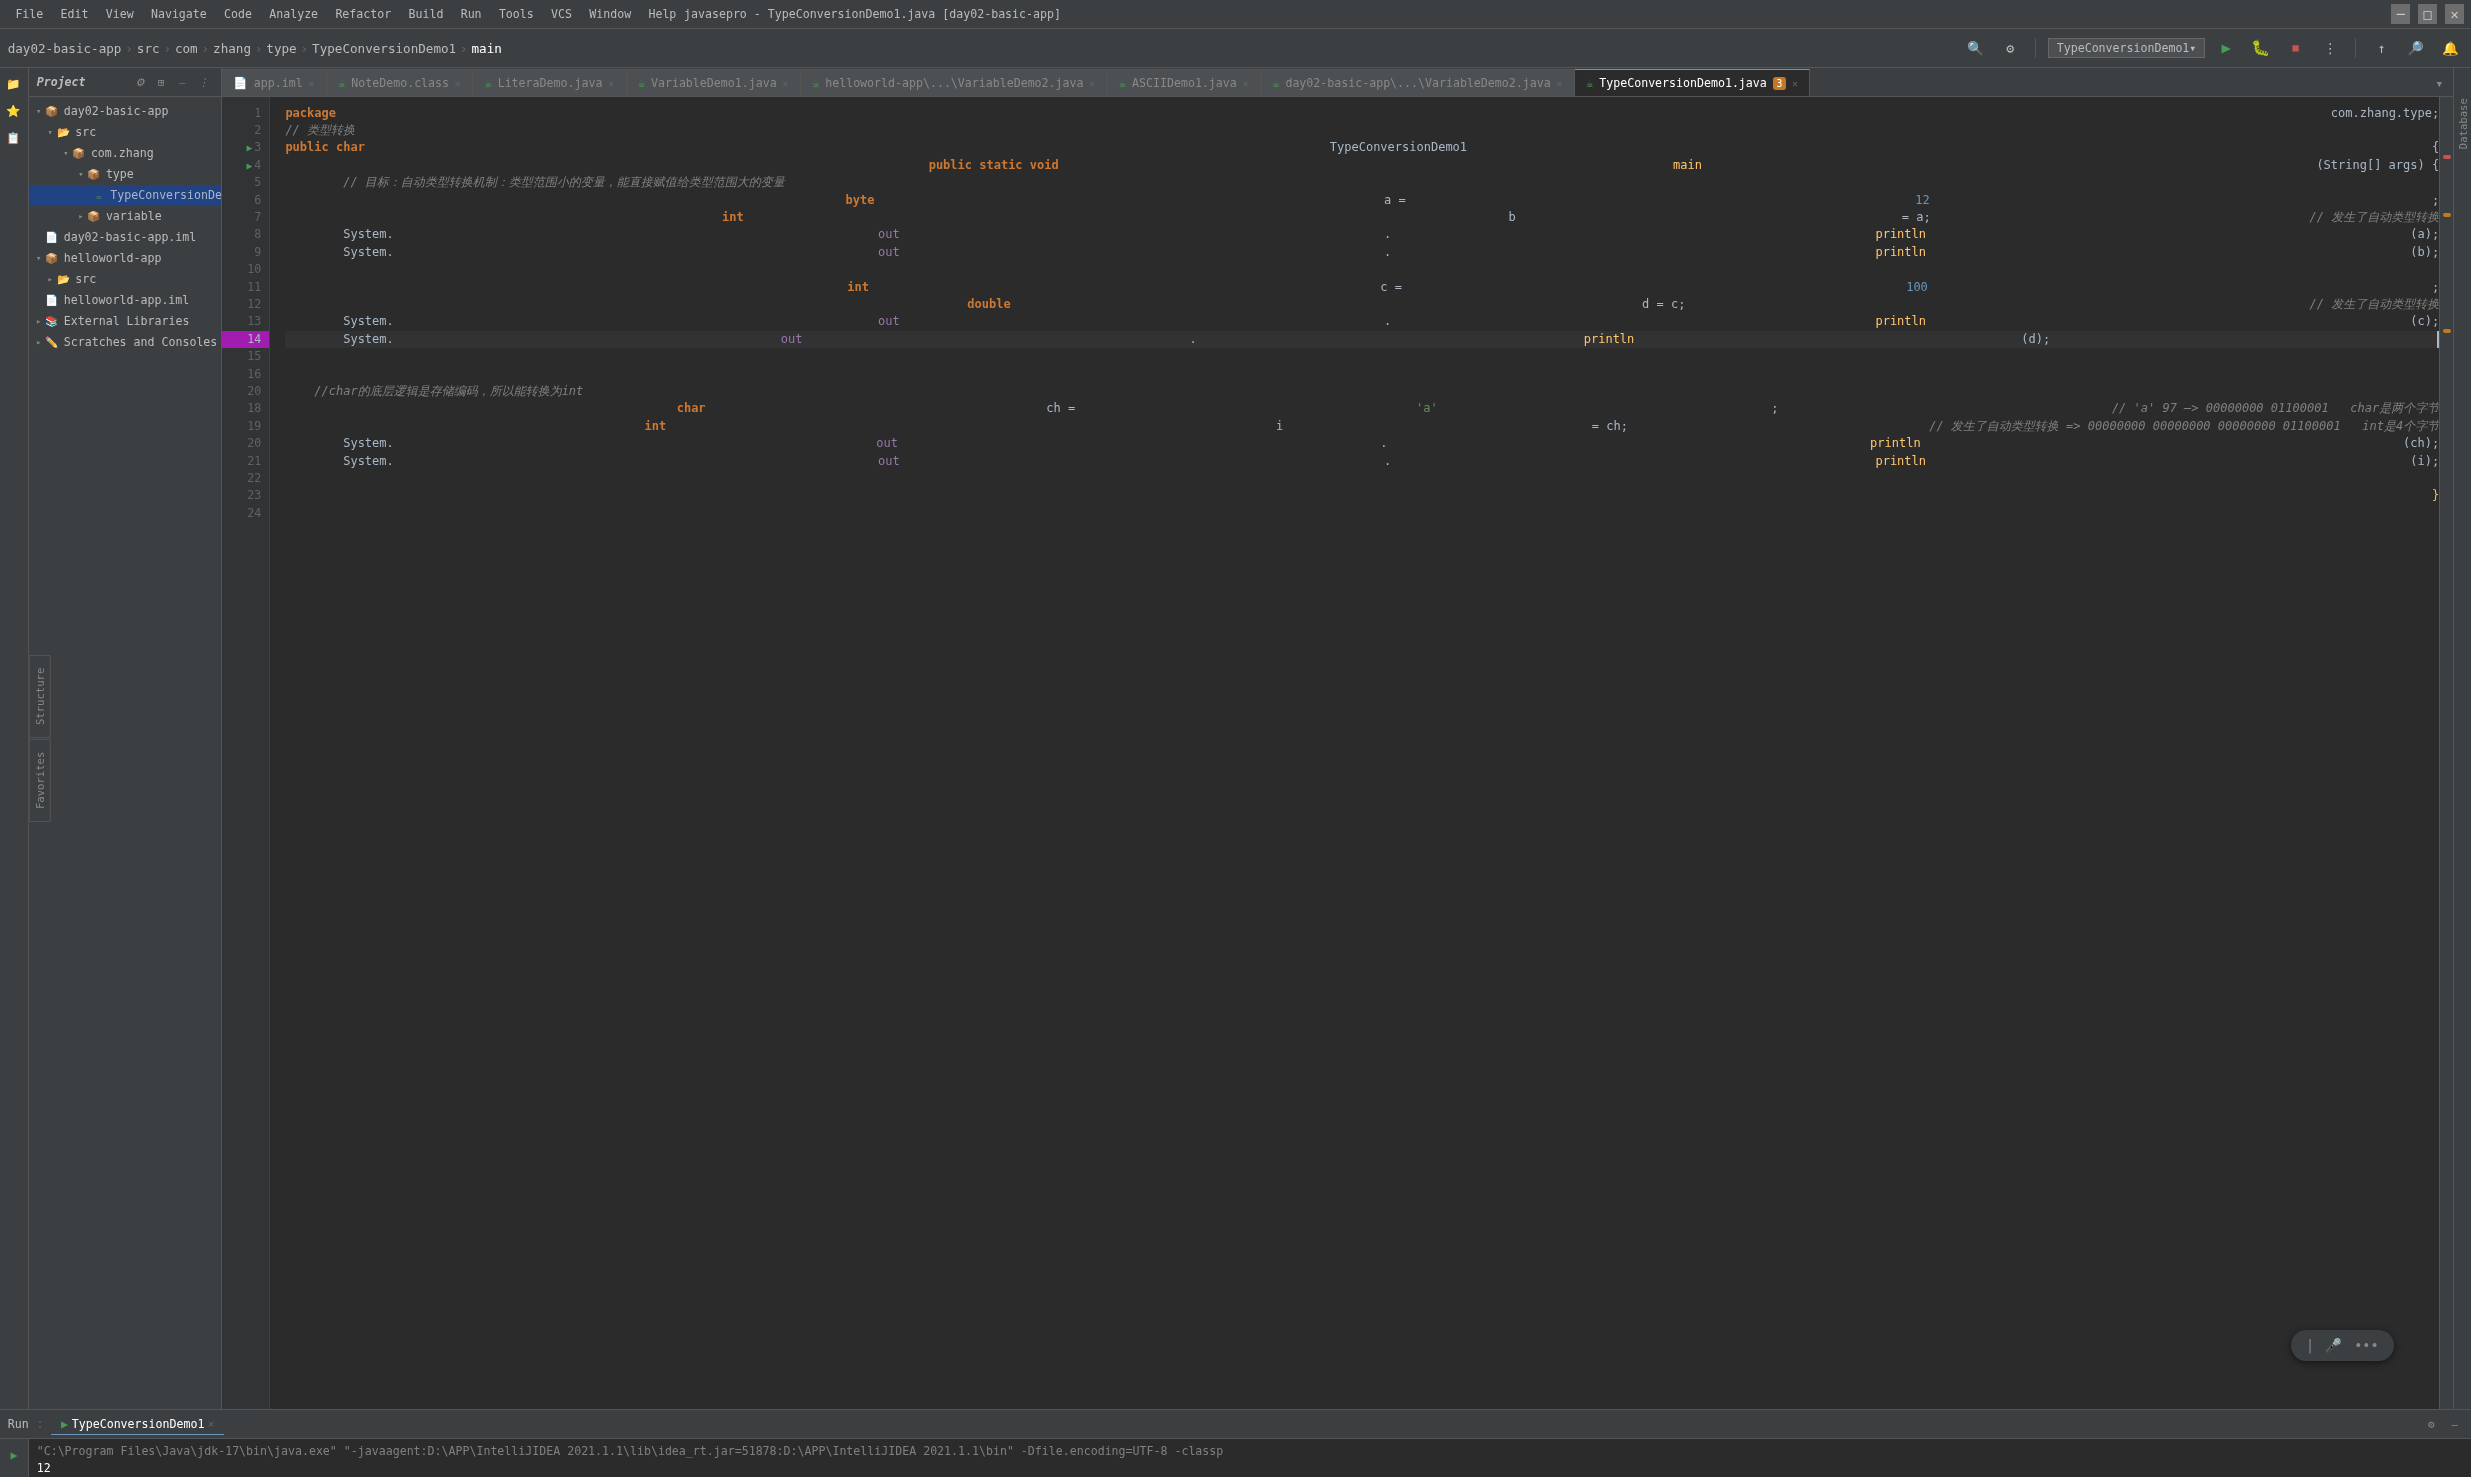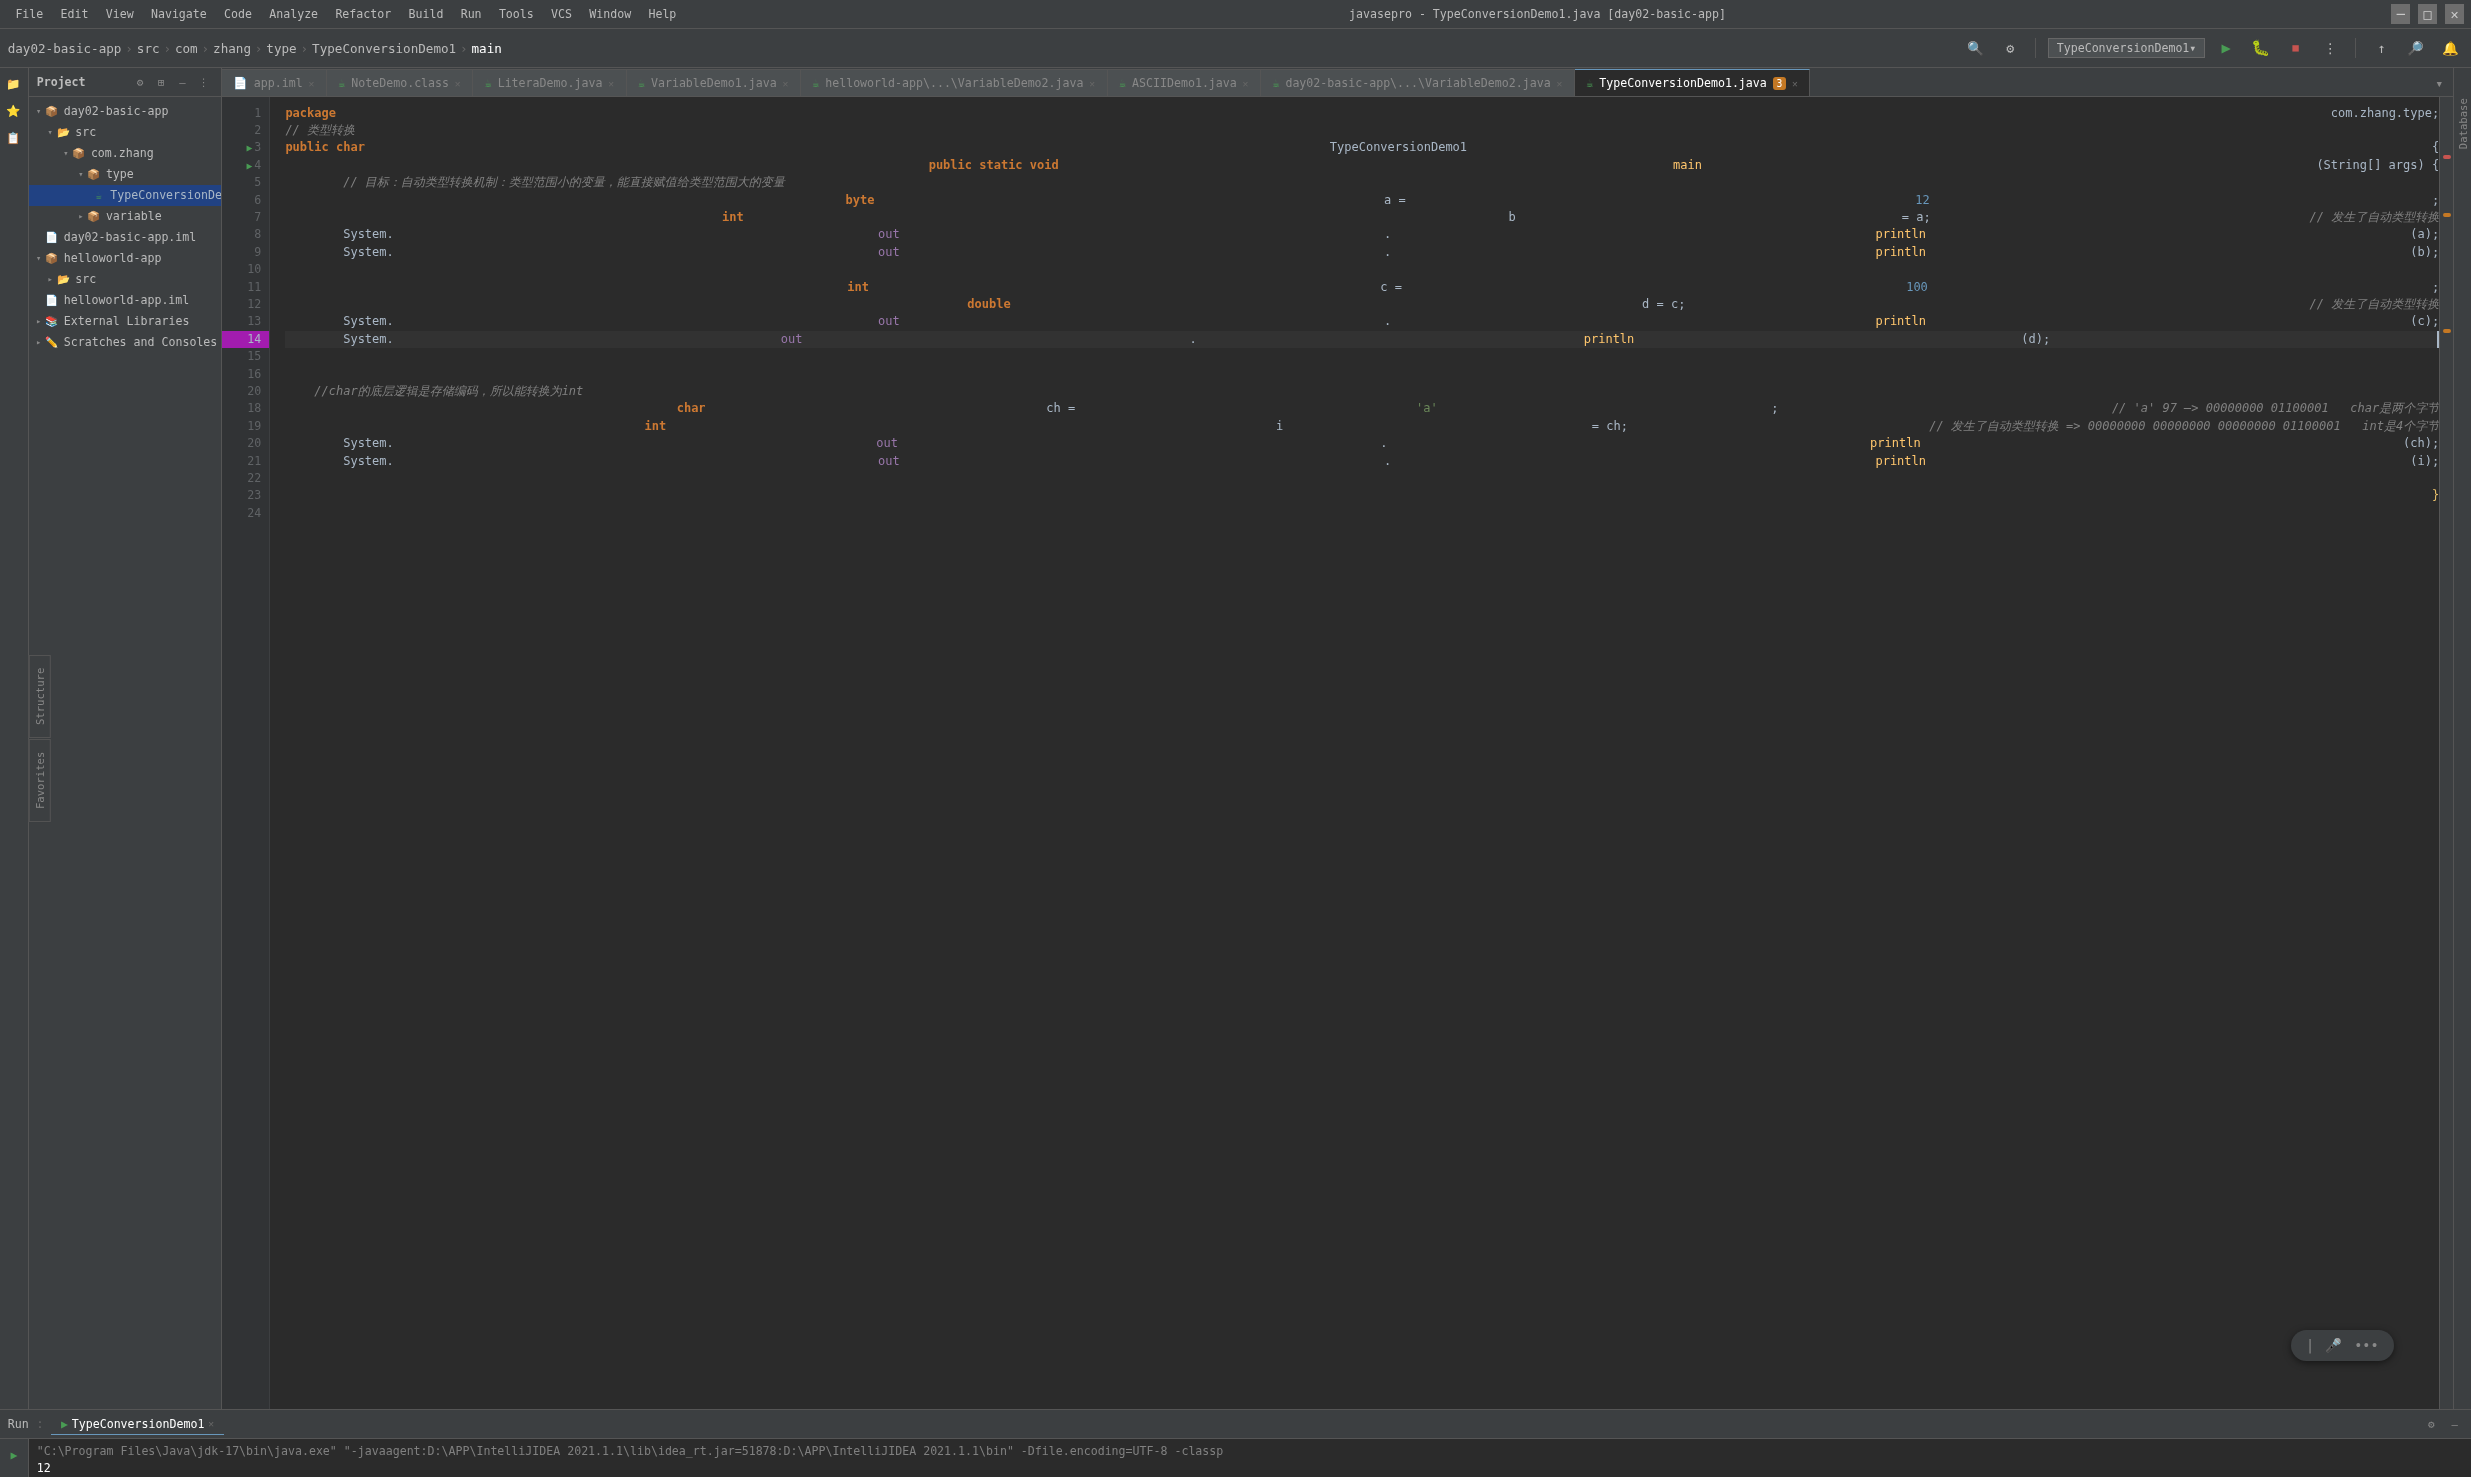--- a/index.html
+++ b/index.html
@@ -35,21 +35,20 @@
     .menu-item {
       padding: 1.9px 7.7px;
       color: #bbbbbb;
       font-size: 11.6px;
       cursor: pointer;
     }
     .title-center {
       color: #bbbbbb;
       font-size: 11.6px;
       flex: 1;
-      text-align: center;
     }
     .title-bar-right {
       display: flex;
       gap: 7.7px;
     }
     .win-btn {
       width: 15.4px;
       height: 15.4px;
       border-radius: 50%;
       cursor: pointer;
@@ -161,20 +160,21 @@
       flex-direction: column;
     }
     .panel-header {
       height: 29px;
       background: #3c3f41;
       display: flex;
       align-items: center;
       justify-content: space-between;
       padding: 0 7.7px;
       border-bottom: 1px solid #555;
+      font-style: italic;
     }
     .panel-title {
       color: #bbbbbb;
       font-size: 11.6px;
       font-weight: bold;
     }
     .panel-actions {
       display: flex;
       gap: 1.9px;
     }

